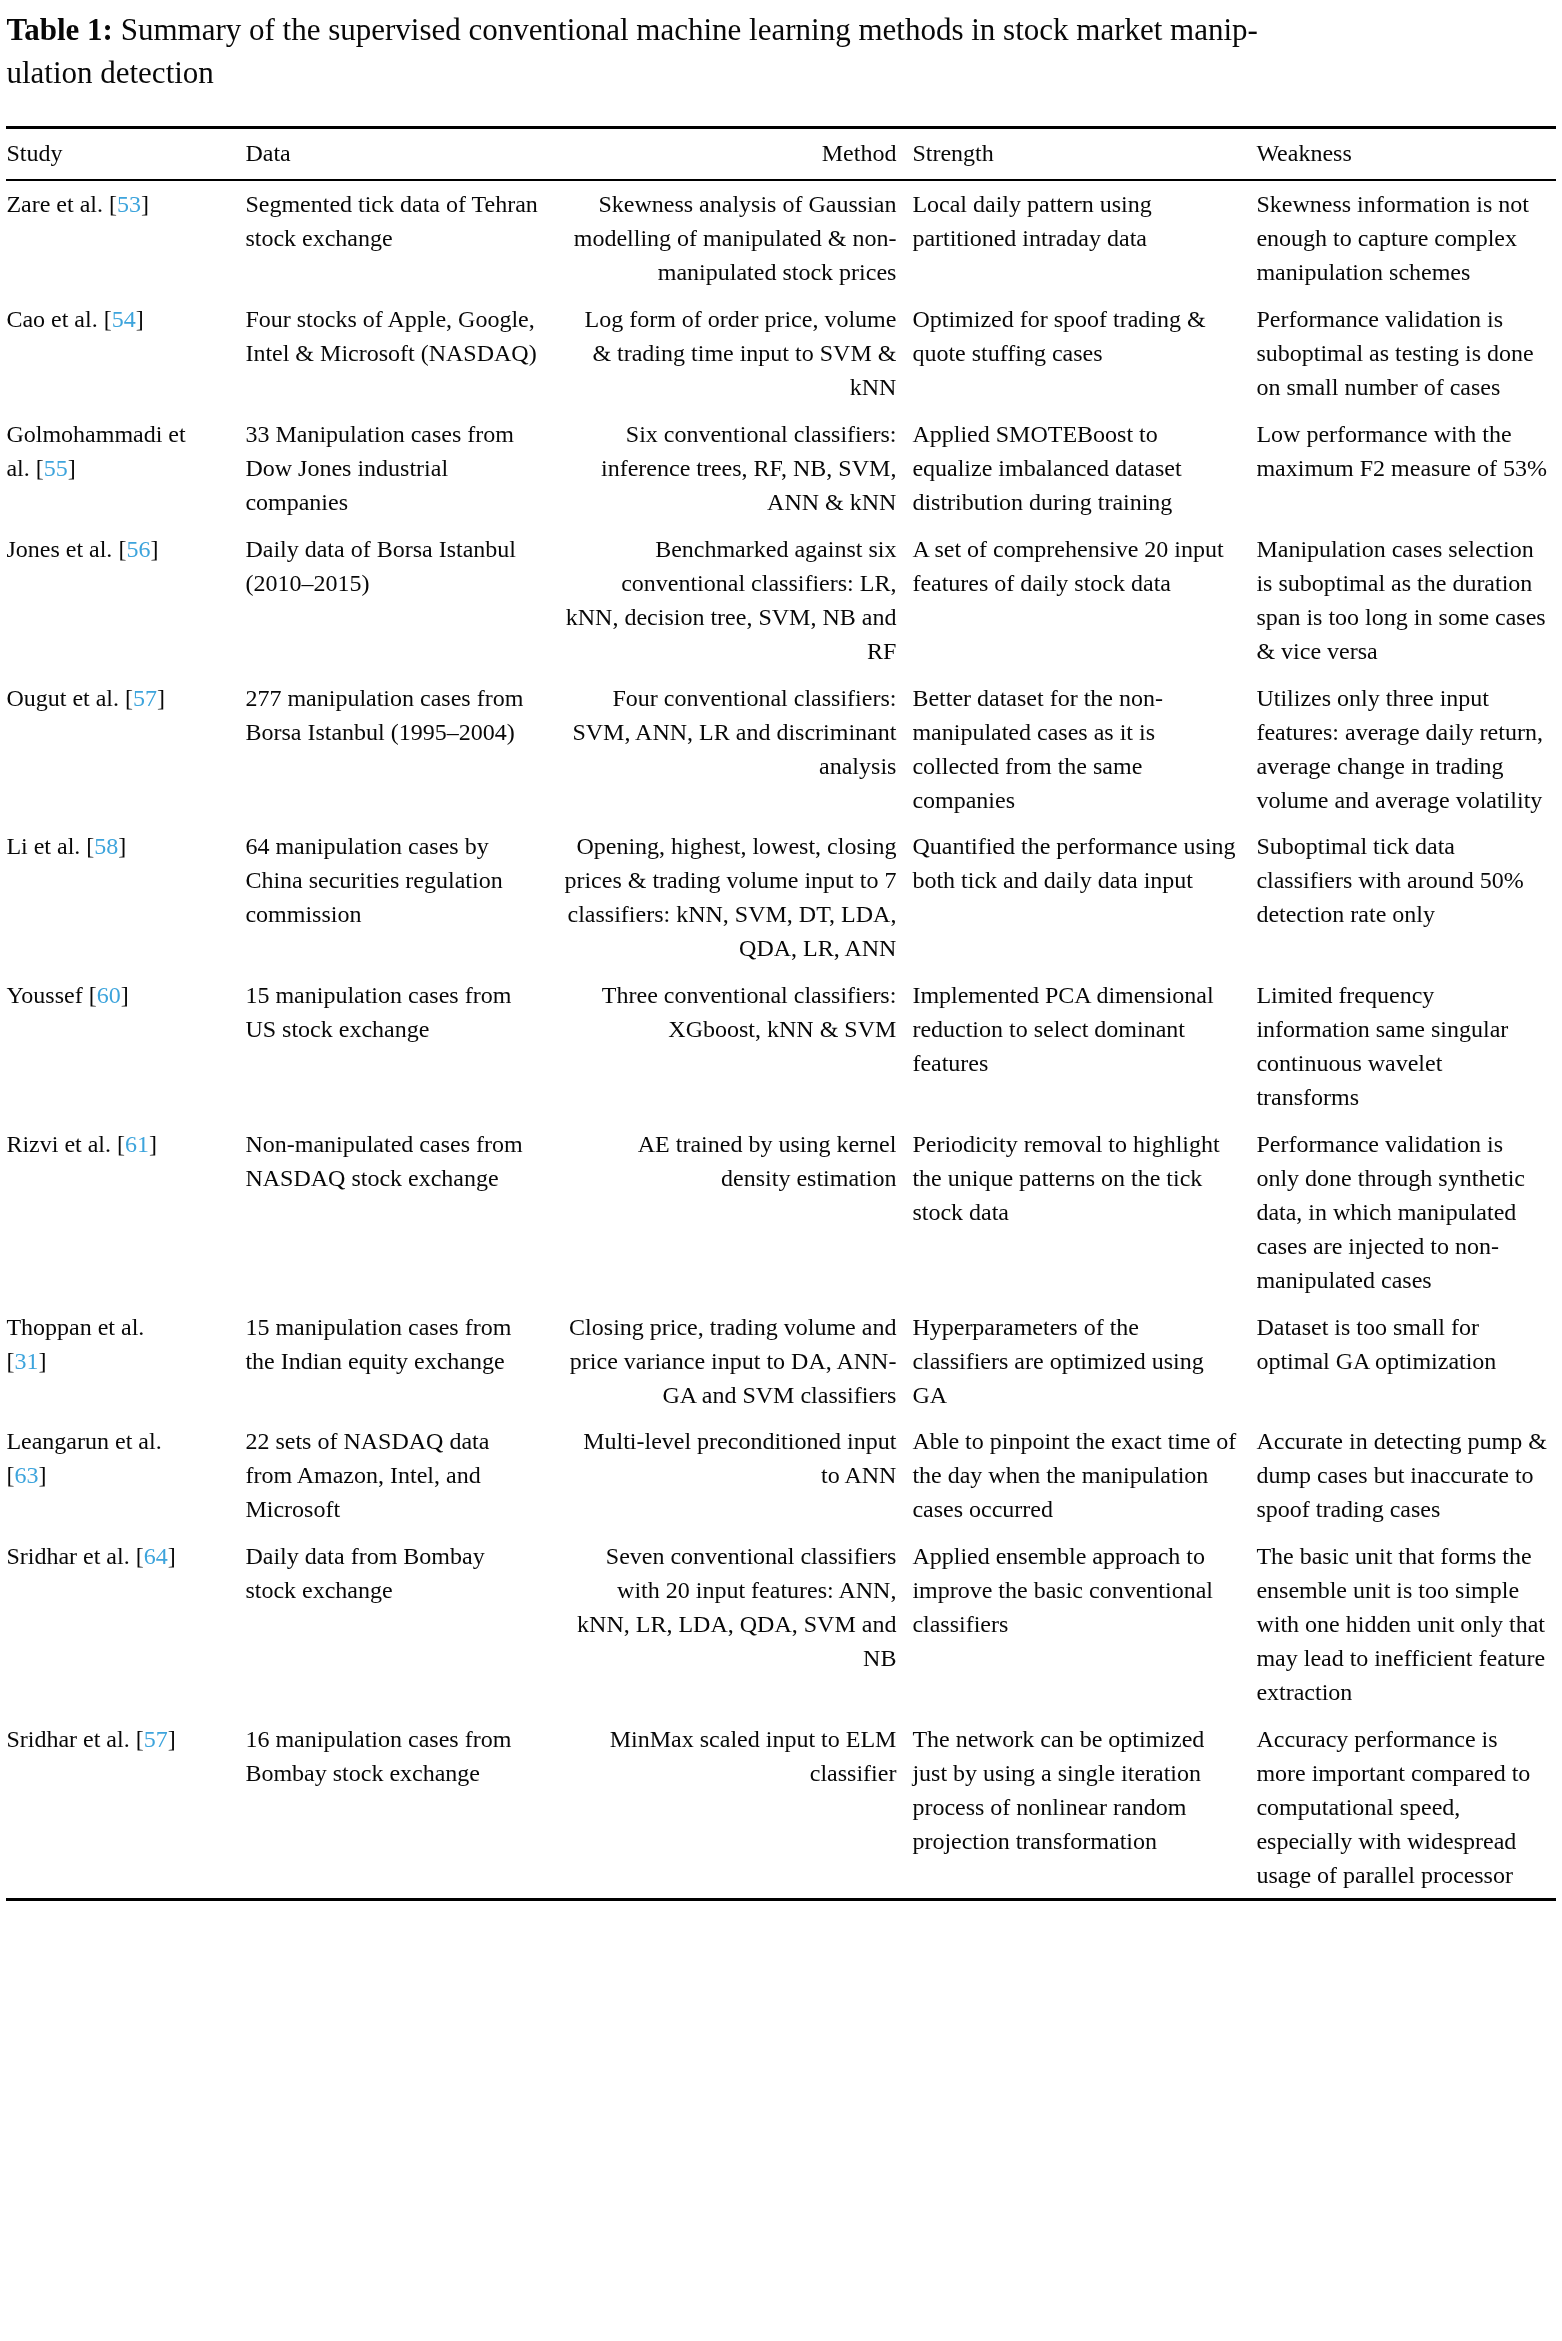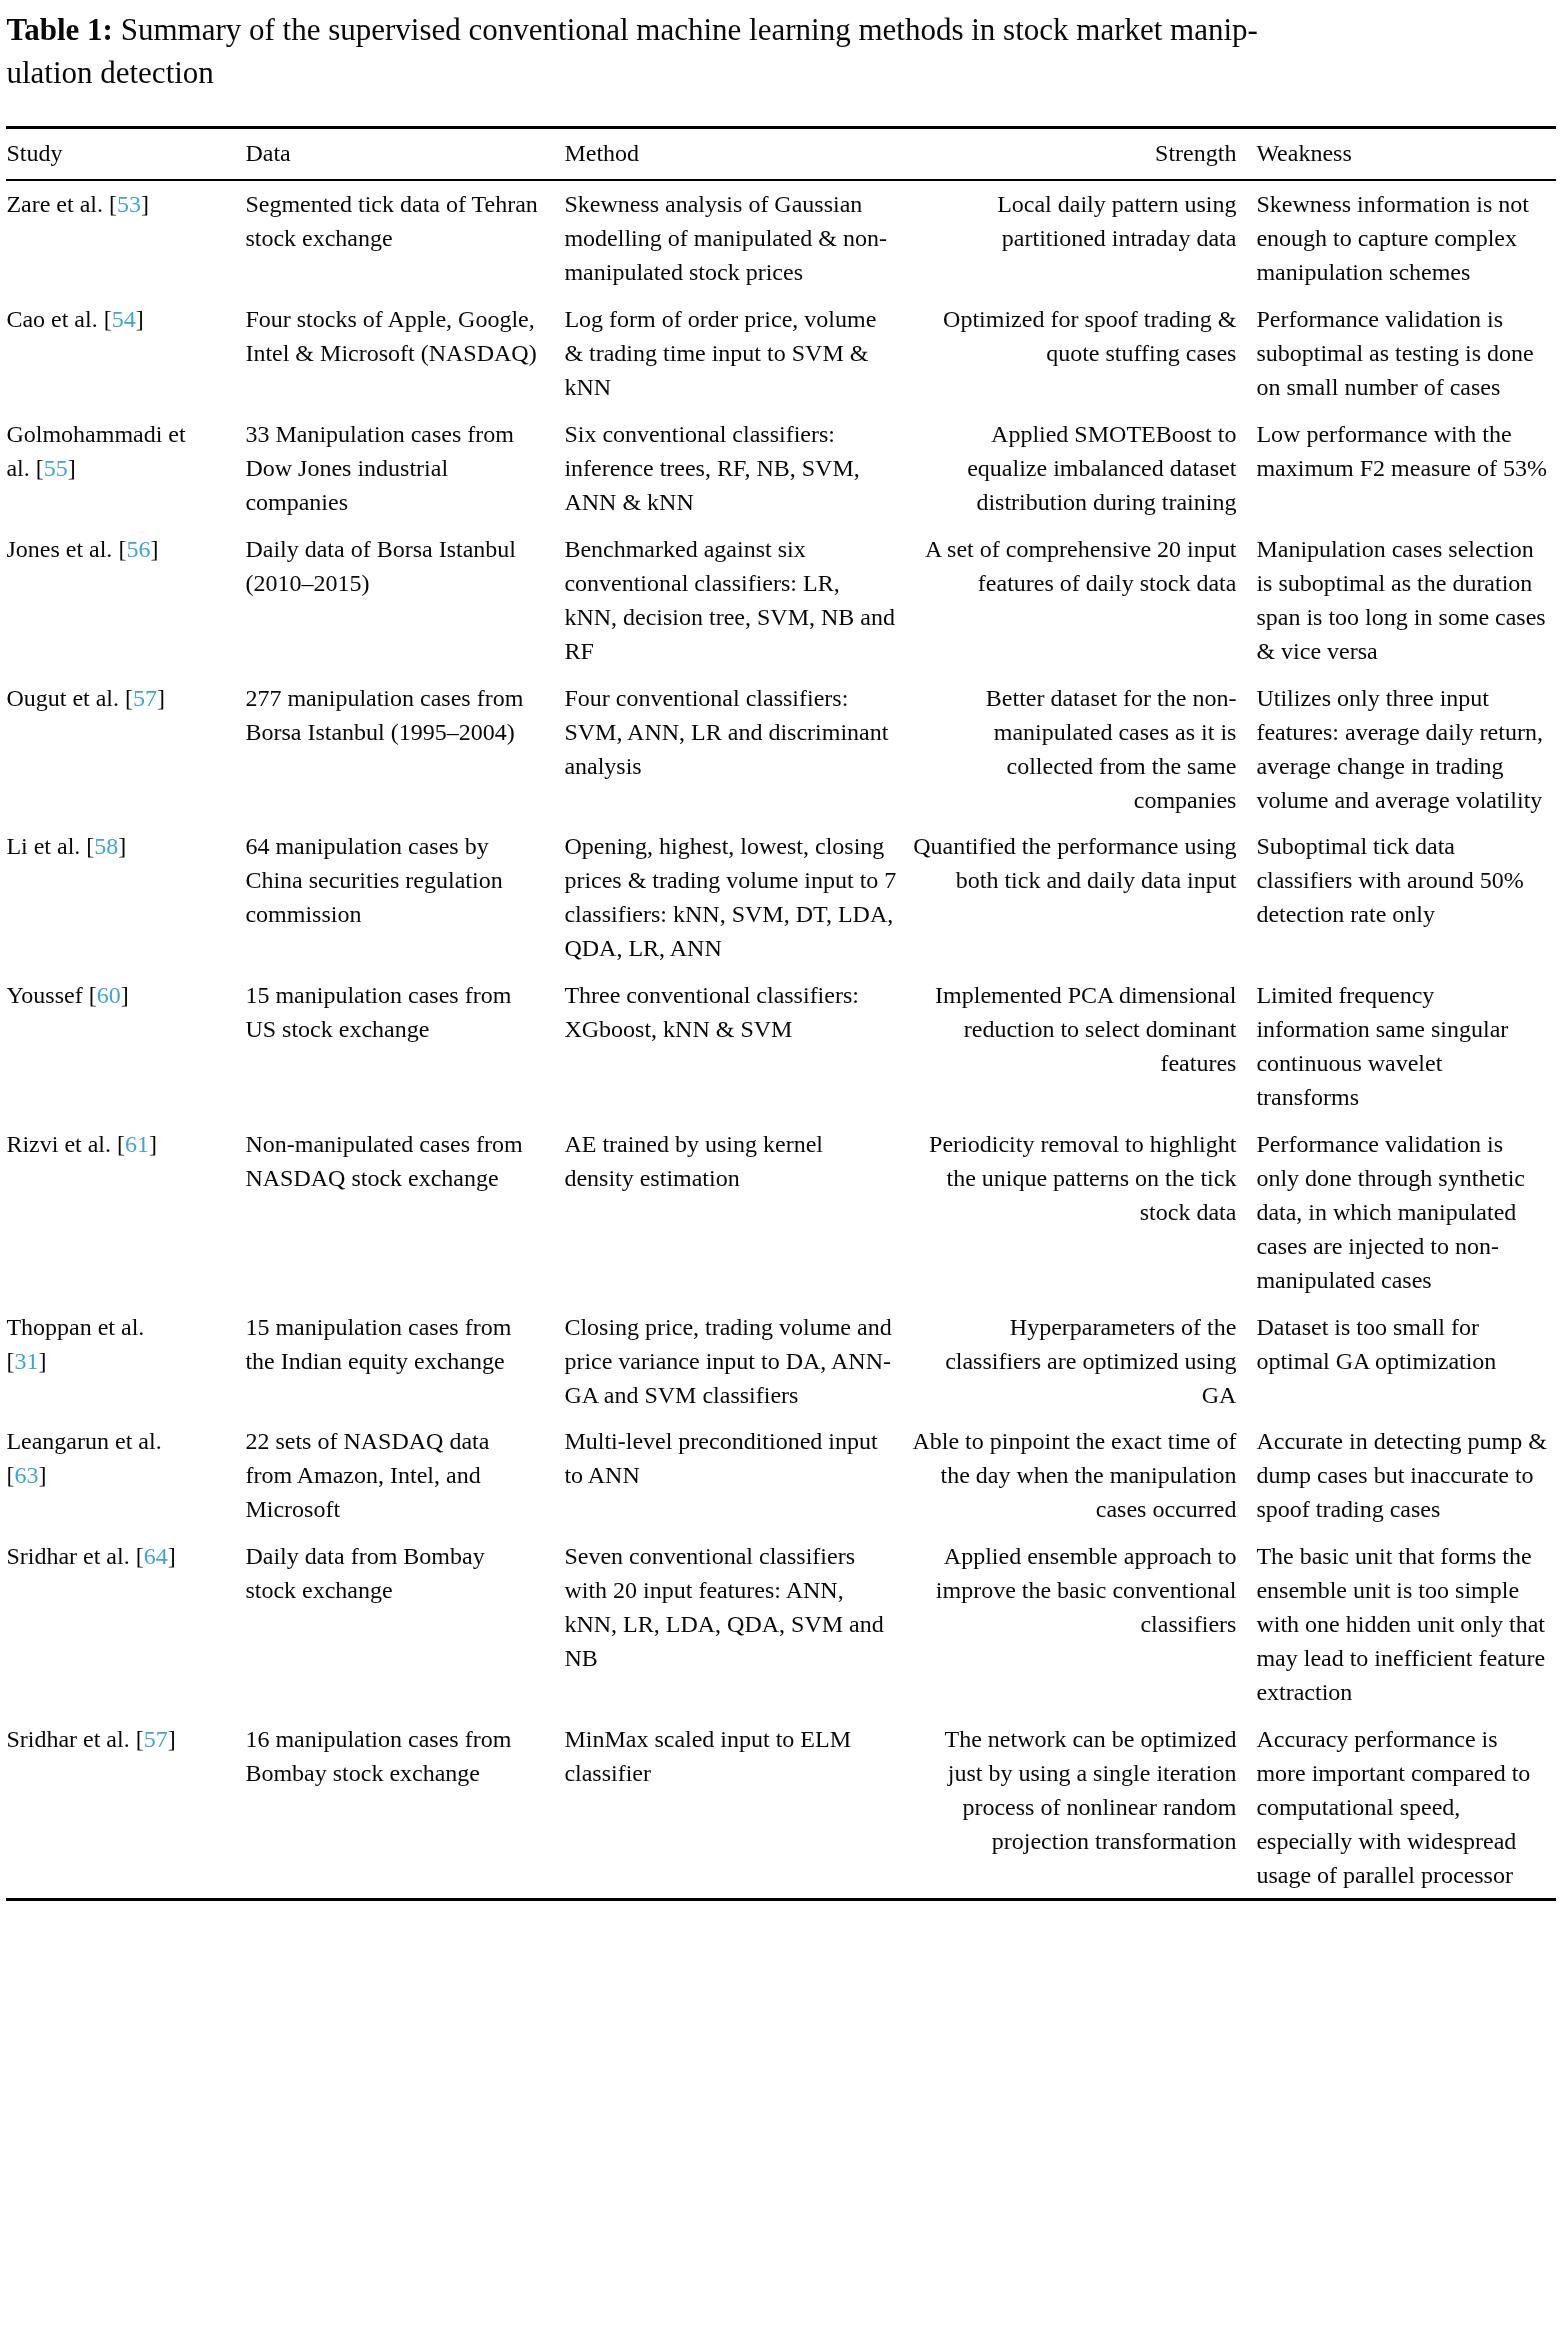--- a/index.html
+++ b/index.html
@@ -41,22 +41,22 @@
     border-bottom: 2.4px solid #000;
     vertical-align: middle;
   }
   tbody td {
     vertical-align: top;
     padding: 6.4px 0 6.4px 0;
   }
   
   .c-study    { padding-right: 56px; }
   .c-data     { padding-right: 24px; }
-  .c-method   { padding-right: 16px; }
-  .c-strength { padding-right: 20px; text-align: right; }
+  .c-method   { padding-right: 16px; text-align: right; }
+  .c-strength { padding-right: 20px; }
   .c-weakness { padding-right: 8px; }
   .ref {
     color: var(--ref-color, #3da4dc);
   }
   .bracket { color: #080808; }
 </style>
 </head>
 <body>
 
 <div class="page">

